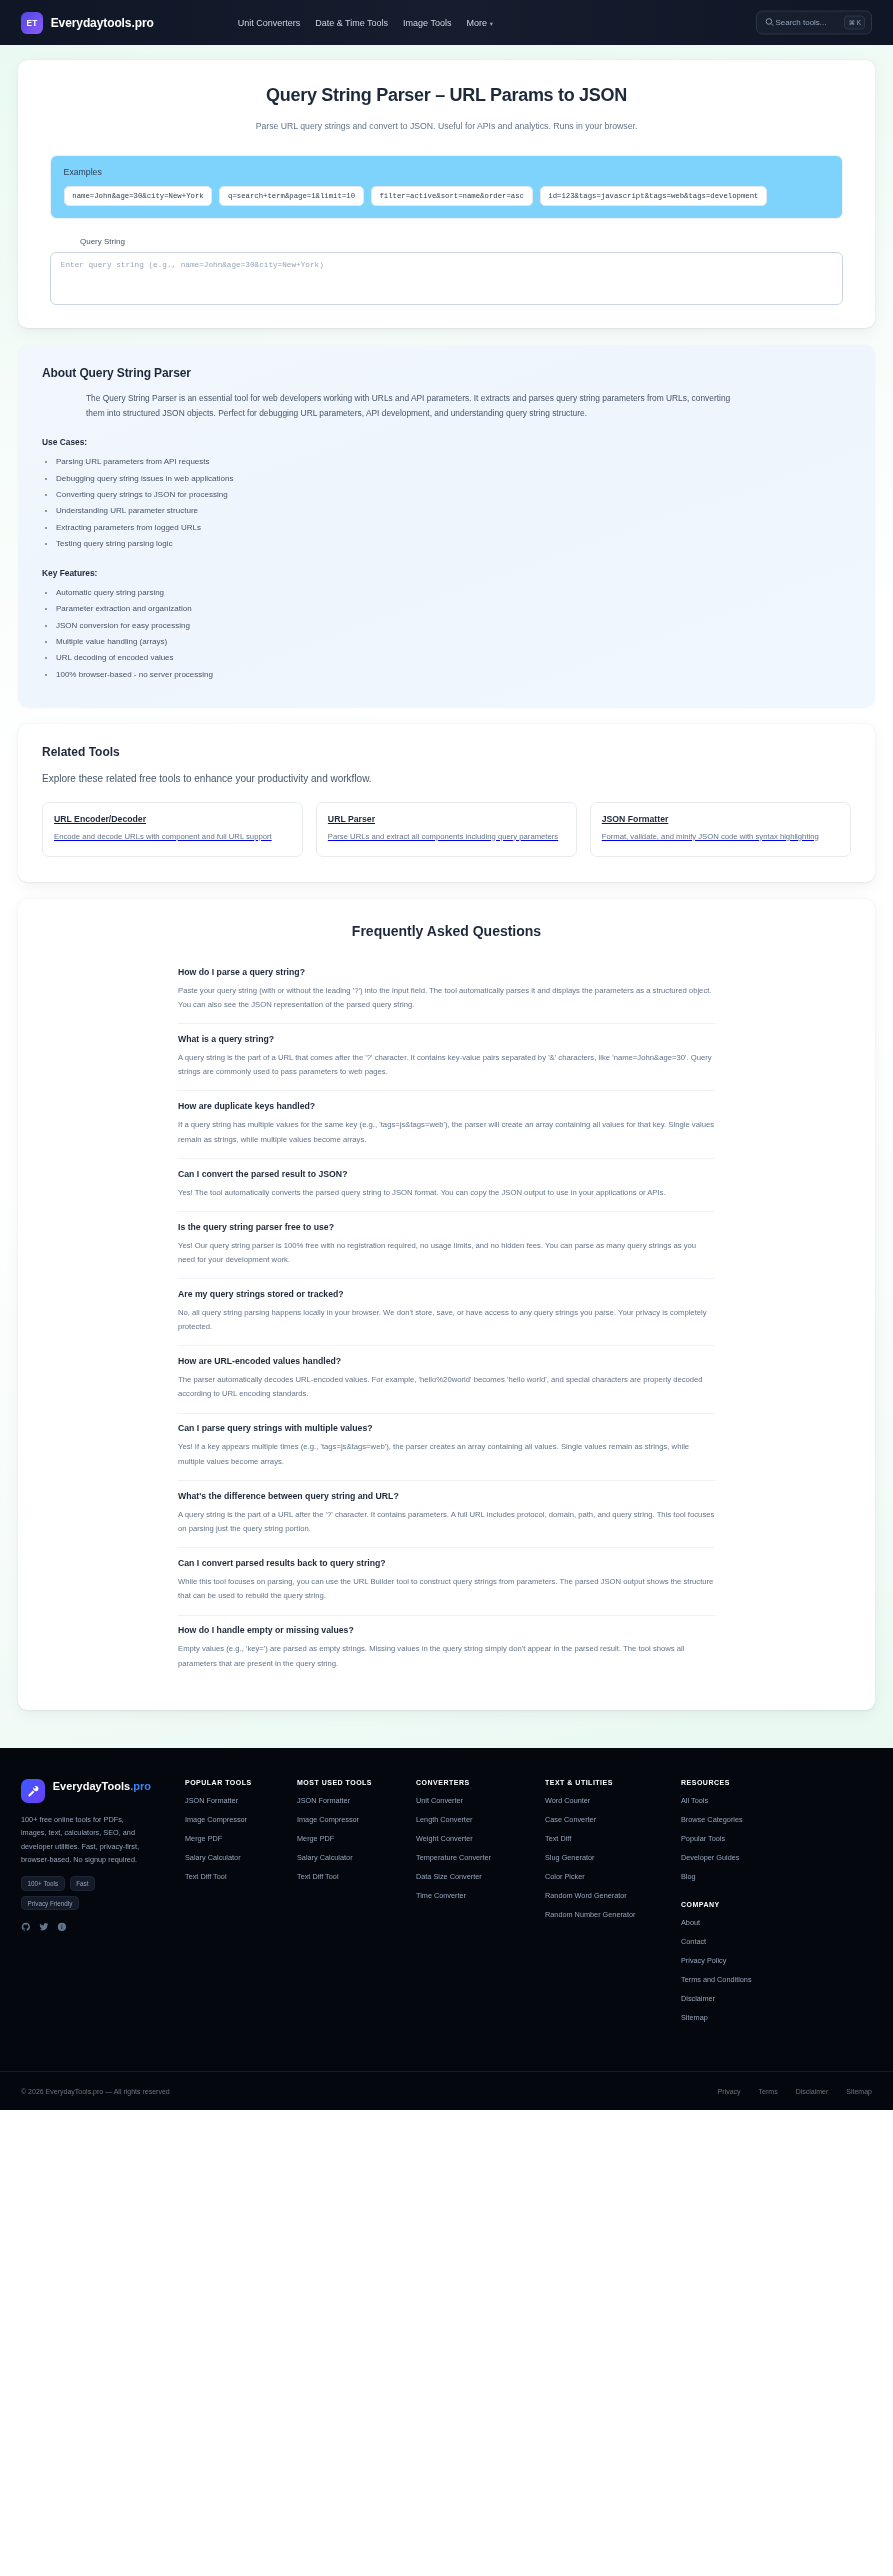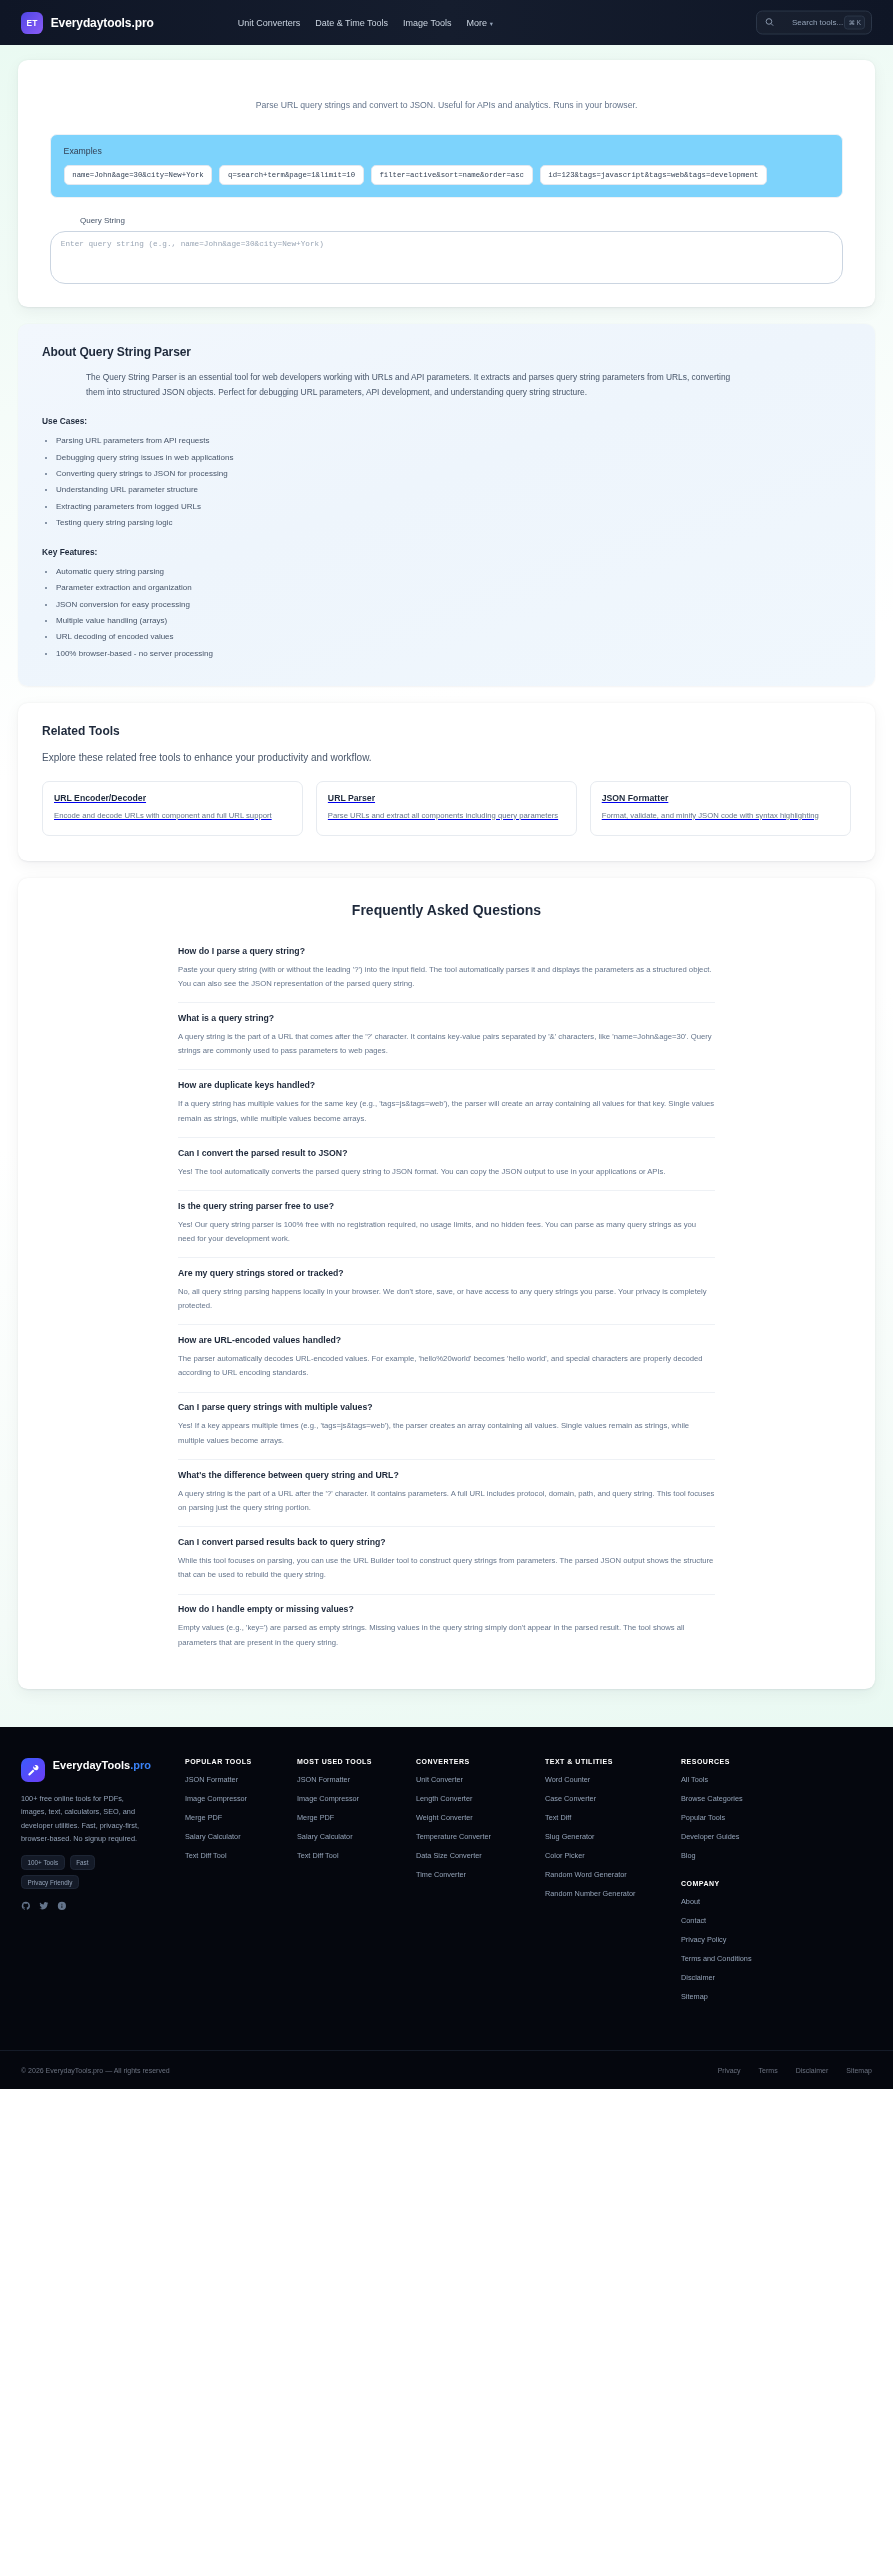--- a/index.html
+++ b/index.html
@@ -13,21 +13,20 @@
 
   
   .topnav {
     height: 45px;
     background: #111827;
     background: linear-gradient(90deg,#0f1626 0%,#151d2e 50%,#0f1626 100%);
     display: flex;
     align-items: center;
     padding: 0 21px;
     position: relative;
-    text-align: right;
   }
   .brand { display: flex; align-items: center; gap: 7.7px; }
   .brand-badge {
     width: 22px; height: 22px; border-radius: 6.3px;
     background: linear-gradient(135deg,#4f46e5 0%,#8b5cf6 100%);
     color: #fff; font-size: 8.4px; font-weight: 700;
     display: flex; align-items: center; justify-content: center;
     letter-spacing: 0.2px;
   }
   .brand-name { color: #fff; font-size: 12px; font-weight: 700; letter-spacing: -0.1px; }
@@ -79,21 +78,21 @@
   .examples-title { font-size: 8.7px; color: #334155; font-weight: 400; margin-bottom: 8.4px; }
   .chips { display: flex; flex-wrap: wrap; gap: 7px; }
   .chip {
     background: #ffffff; border: 0.7px solid #e2e8f0; border-radius: 4.9px;
     padding: 4.9px 7.7px; font-family: "Liberation Mono", monospace;
     font-size: 7.3px; color: #334155; cursor: pointer; white-space: nowrap;
   }
   .field-label { margin-top: 18px; font-size: 8px; color: #475569; margin-left: 30px; }
   .qs-input {
     margin-top: 5.6px; width: 100%; height: 53px;
-    border: 0.7px solid #cbd5e1; border-radius: 15px;
+    border: 0.7px solid #cbd5e1; border-radius: 6px;
     padding: 8.4px 9.8px; font-family: "Liberation Mono", monospace;
     font-size: 7.7px; color: #334155; background: #fff; resize: none; outline: none;
   }
   .qs-input::placeholder { color: #9aa6b5; }
 
   
   .about {
     background: linear-gradient(160deg,#f2f7fd 0%,#eef5fc 45%,#f0f7fd 100%);
     border-radius: 9.8px;
     padding: 21px 24px 24px 24px;
@@ -186,20 +185,21 @@
         <line x1="10.8" y1="10.8" x2="14.5" y2="14.5"></line>
       </svg>
     <span class="search-ph">Search tools...</span>
     <span class="kbd">⌘ K</span>
   </div>
 </div>
 
 <div class="page">
 
   <div class="card hero">
+    <h1>Query String Parser – URL Params to JSON</h1>
     <p class="sub">Parse URL query strings and convert to JSON. Useful for APIs and analytics. Runs in your browser.</p>
 
     <div class="examples">
       <div class="examples-title">Examples</div>
       <div class="chips">
         <button class="chip">name=John&amp;age=30&amp;city=New+York</button>
         <button class="chip">q=search+term&amp;page=1&amp;limit=10</button>
         <button class="chip">filter=active&amp;sort=name&amp;order=asc</button>
         <button class="chip">id=123&amp;tags=javascript&amp;tags=web&amp;tags=development</button>
       </div>

